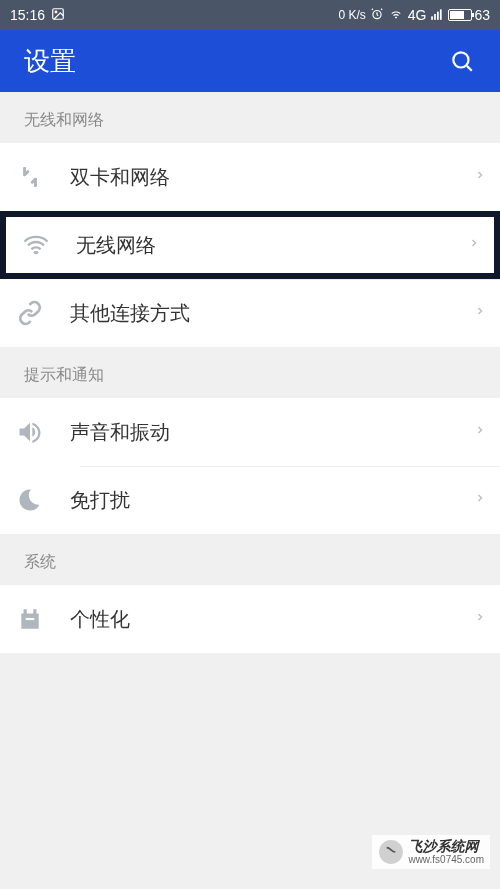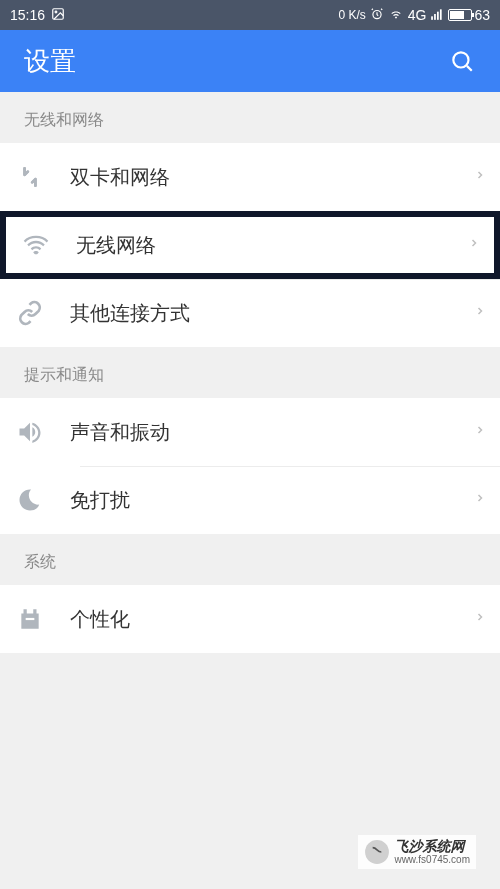--- a/index.html
+++ b/index.html
@@ -36,21 +36,21 @@
       gap: 4px;
     }
     .status-right svg, .status-right .icon-text {
       display: inline-flex;
       align-items: center;
     }
     .icon-text {
       font-size: 12px;
     }
     .header {
-      background: #3b82f6;
+      background: #1d4ed8;
       color: #fff;
       height: 62px;
       display: flex;
       align-items: center;
       justify-content: space-between;
       padding: 0 24px;
     }
     .header-title {
       font-size: 26px;
       font-weight: 400;
@@ -105,21 +105,21 @@
     .highlight-box {
       border: 6px solid #0f172a;
       position: relative;
     }
     .highlight-box::before {
       display: none;
     }
     .watermark {
       position: absolute;
       bottom: 20px;
-      right: 24px;
+      right: 10px;
       display: flex;
       align-items: center;
       gap: 4px;
       background: rgba(255,255,255,0.85);
       padding: 4px 6px;
     }
     .watermark-text {
       display: flex;
       flex-direction: column;
       line-height: 1.1;

